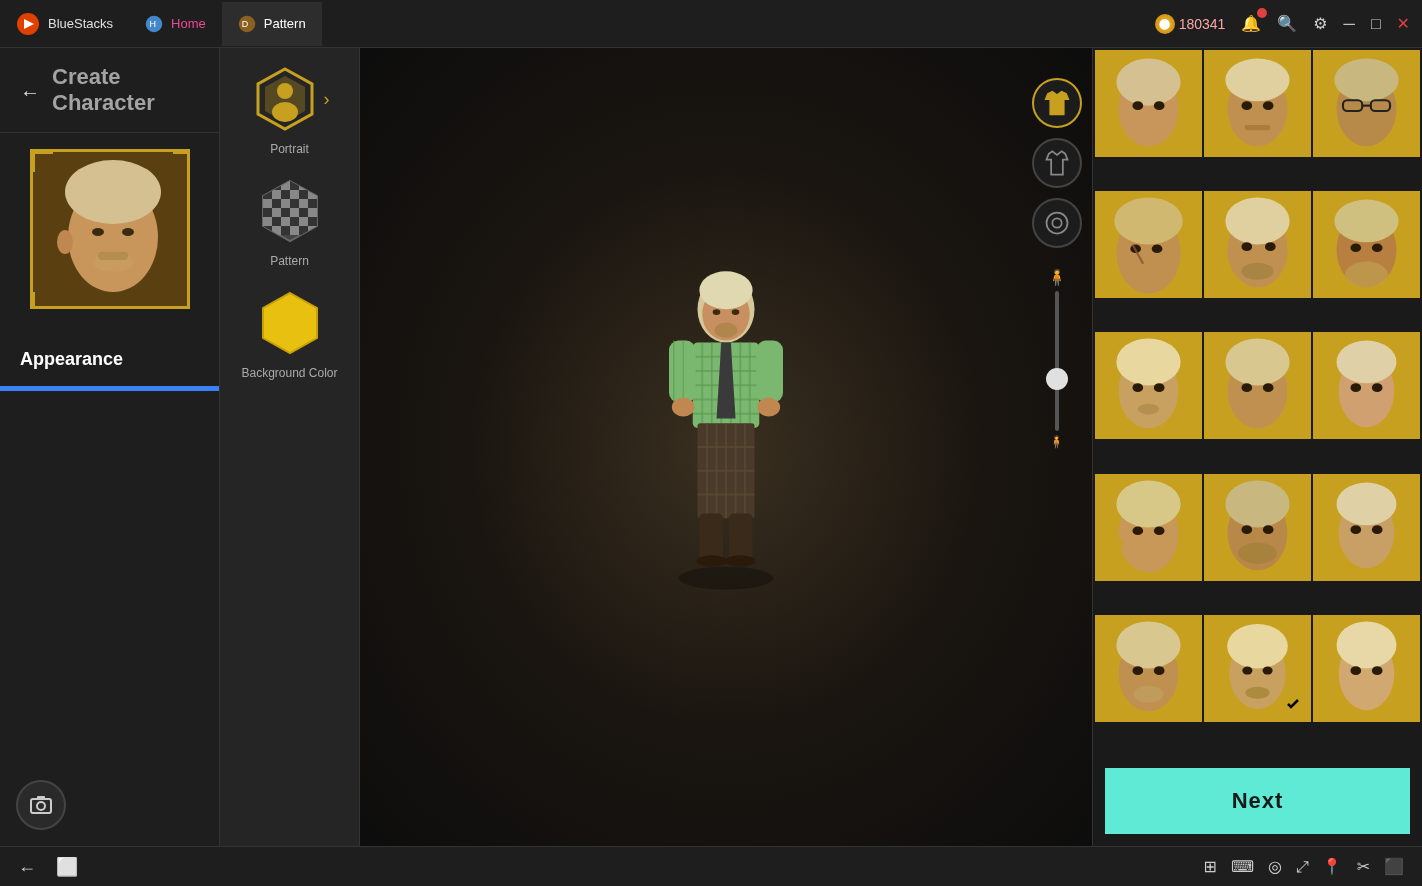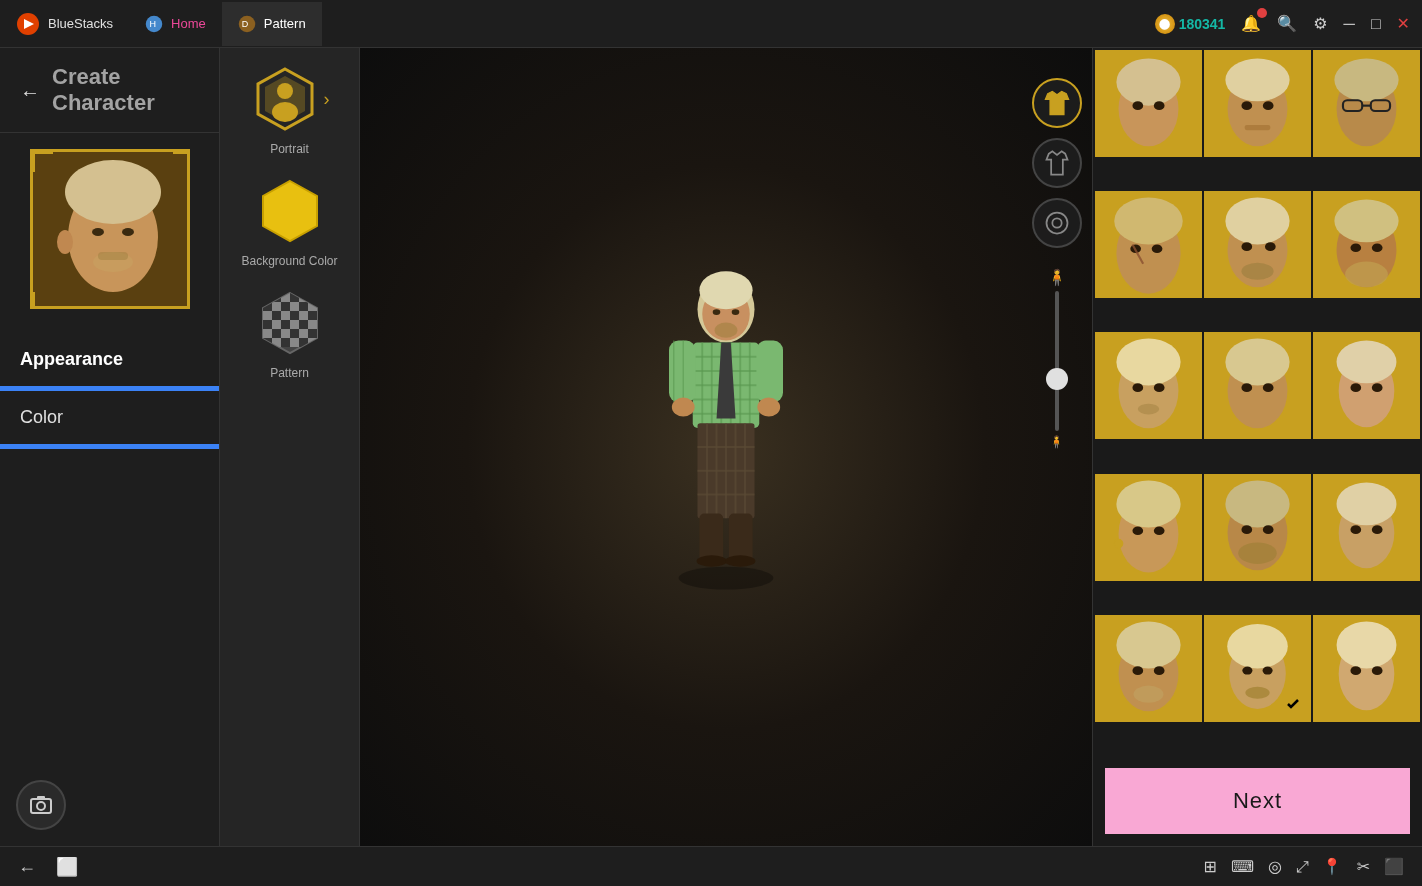--- a/index.html
+++ b/index.html
@@ -238,25 +238,25 @@
       box-shadow: 0 0 0 2px #fff inset;
     }
 
     .next-btn-container {
       padding: 12px;
       background: #1a1a1a;
     }
     .next-btn {
       width: 100%;
       padding: 20px;
-      background: #f9a8d4;
+      background: #5eead4;
       color: #1a1a1a;
       border: none;
       font-size: 22px;
-      font-weight: normal;
+      font-weight: bold;
       cursor: pointer;
       letter-spacing: 1px;
     }
 
     
     .taskbar {
       height: 40px;
       background: #1e1e1e;
       border-top: 1px solid #333;
       display: flex;
@@ -340,21 +340,21 @@
       <svg width="18" height="18" viewBox="0 0 24 24">
         <circle cx="12" cy="12" r="11" fill="#8b6020"></circle>
         <text x="5" y="16" font-size="12" fill="white">D</text>
       </svg>
       <span style="color:#fff;font-size:13px;">Pattern</span>
     </div>
   </div>
   <div class="title-bar-right">
     <div class="coin-display">
       <div class="coin-icon">⬤</div>
-      <span style="color:#14b8a6;font-weight:bold;font-size:14px;">180341</span>
+      <span style="color:#fca5a5;font-weight:normal;font-size:14px;">180341</span>
     </div>
     <div class="title-bar-icons">
       <span class="tb-icon" style="position:relative;">
         🔔
         <span class="notification-dot"></span>
       </span>
       <span class="tb-icon">🔍</span>
       <span class="tb-icon">⚙</span>
       <span class="tb-icon">─</span>
       <span class="tb-icon">□</span>
@@ -398,23 +398,20 @@
         <line x1="0" y1="160" x2="20" y2="160" stroke="#c8a020" stroke-width="4"></line>
         <line x1="140" y1="160" x2="160" y2="160" stroke="#c8a020" stroke-width="4"></line>
         <line x1="160" y1="140" x2="160" y2="160" stroke="#c8a020" stroke-width="4"></line>
       </svg>
     </div>
 
     <div class="nav-items">
       <div class="nav-item active">
         <span>Appearance</span>
       </div>
-      <div class="nav-item">
-        <span>Color</span>
-      </div>
     </div>
 
     <div class="sidebar-bottom">
       <div class="screenshot-btn">
         <svg width="24" height="24" viewBox="0 0 24 24">
           <rect x="2" y="6" width="20" height="14" rx="2" fill="none" stroke="#ccc" stroke-width="2"></rect>
           <circle cx="12" cy="13" r="4" fill="none" stroke="#ccc" stroke-width="2"></circle>
           <rect x="8" y="3" width="8" height="3" rx="1" fill="#ccc"></rect>
         </svg>
       </div>
@@ -430,29 +427,20 @@
             <polygon points="35,5 62,20 62,50 35,65 8,50 8,20" fill="none" stroke="#c8a020" stroke-width="3"></polygon>
             <polygon points="35,12 55,23 55,47 35,58 15,47 15,23" fill="#c8a020" opacity="0.3"></polygon>
 
             <circle cx="35" cy="27" r="8" fill="#c8a020"></circle>
             <ellipse cx="35" cy="48" rx="13" ry="10" fill="#c8a020"></ellipse>
           </svg>
         </div>
         <span class="hex-arrow">›</span>
       </div>
       <span class="custom-option-label">Portrait</span>
-    </div>
-
-    <div class="custom-option">
-      <div class="hexagon">
-        <svg viewBox="0 0 70 70" xmlns="http://www.w3.org/2000/svg">
-          <polygon points="35,5 62,20 62,50 35,65 8,50 8,20" fill="#e8c010" stroke="#c8a000" stroke-width="2"></polygon>
-        </svg>
-      </div>
-      <span class="custom-option-label">Background Color</span>
     </div>
 
     <div class="custom-option">
       <div class="hexagon">
         <svg viewBox="0 0 70 70" xmlns="http://www.w3.org/2000/svg">
           <defs>
             <clipPath id="hexClip">
               <polygon points="35,5 62,20 62,50 35,65 8,50 8,20"></polygon>
             </clipPath>
           </defs>
@@ -493,20 +481,29 @@
             <rect x="17" y="50" width="9" height="9" fill="#888"></rect>
             <rect x="26" y="50" width="9" height="9" fill="#333"></rect>
             <rect x="35" y="50" width="9" height="9" fill="#888"></rect>
             <rect x="44" y="50" width="9" height="9" fill="#333"></rect>
             <rect x="53" y="50" width="9" height="9" fill="#888"></rect>
           </g>
         </svg>
       </div>
       <span class="custom-option-label">Pattern</span>
     </div>
+
+    <div class="custom-option">
+      <div class="hexagon">
+        <svg viewBox="0 0 70 70" xmlns="http://www.w3.org/2000/svg">
+          <polygon points="35,5 62,20 62,50 35,65 8,50 8,20" fill="#e8c010" stroke="#c8a000" stroke-width="2"></polygon>
+        </svg>
+      </div>
+      <span class="custom-option-label">Background Color</span>
+    </div>
   </div>
 
   <div class="main-view">
 
     <svg class="char-svg" viewBox="0 0 200 400" xmlns="http://www.w3.org/2000/svg">
 
       <ellipse cx="100" cy="55" rx="30" ry="35" fill="#d4c898"></ellipse>
 
       <ellipse cx="100" cy="60" rx="25" ry="28" fill="#c89060"></ellipse>
 

